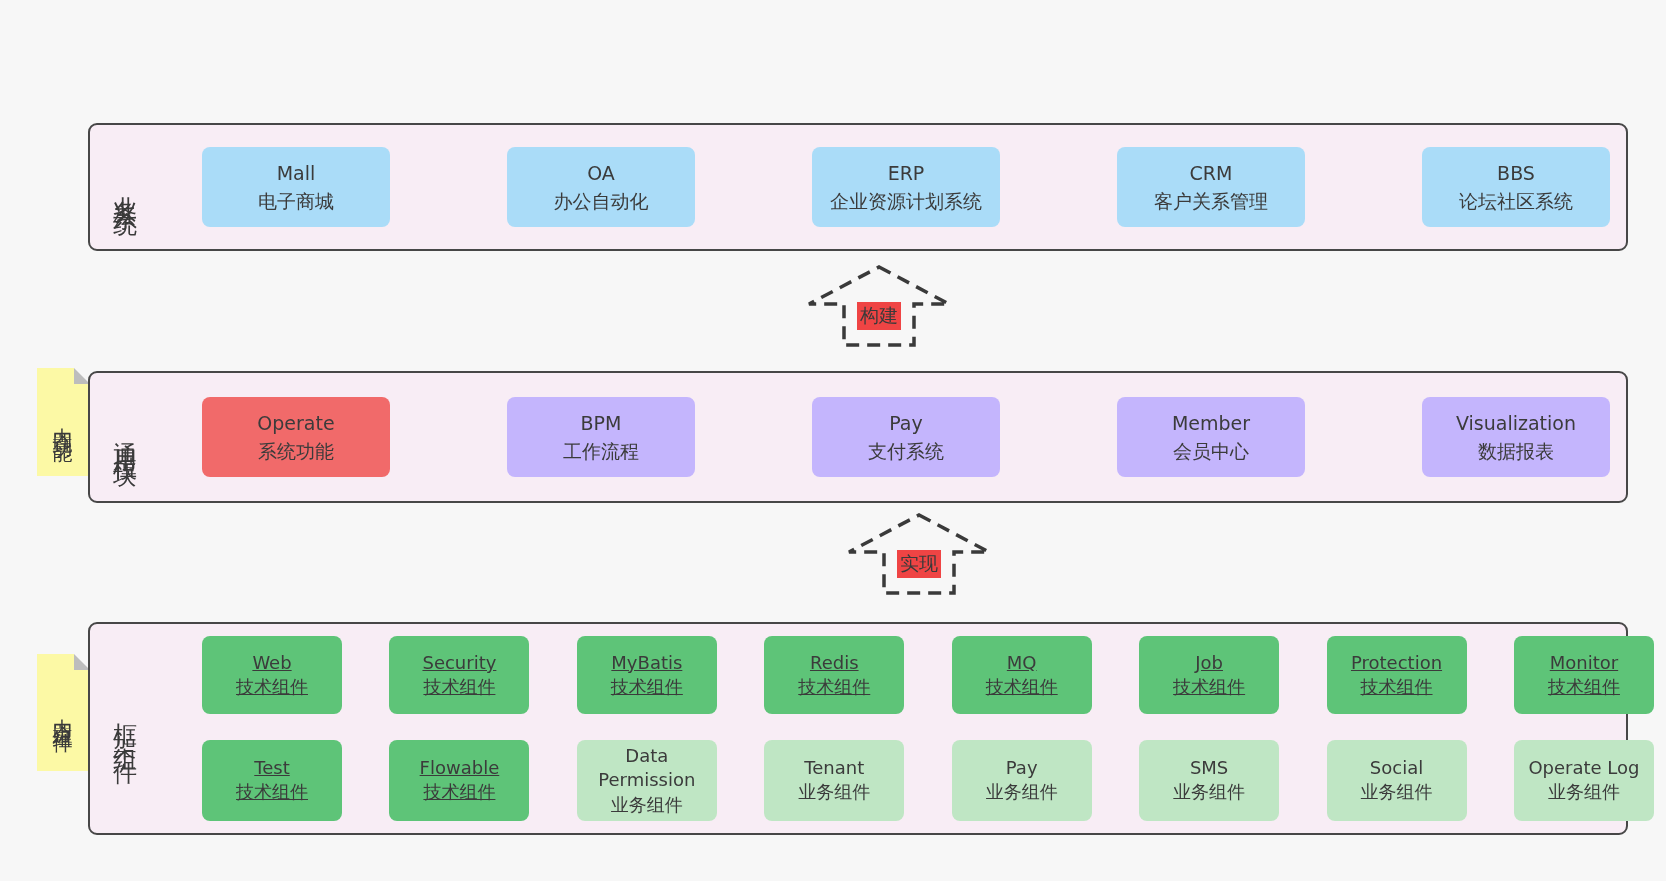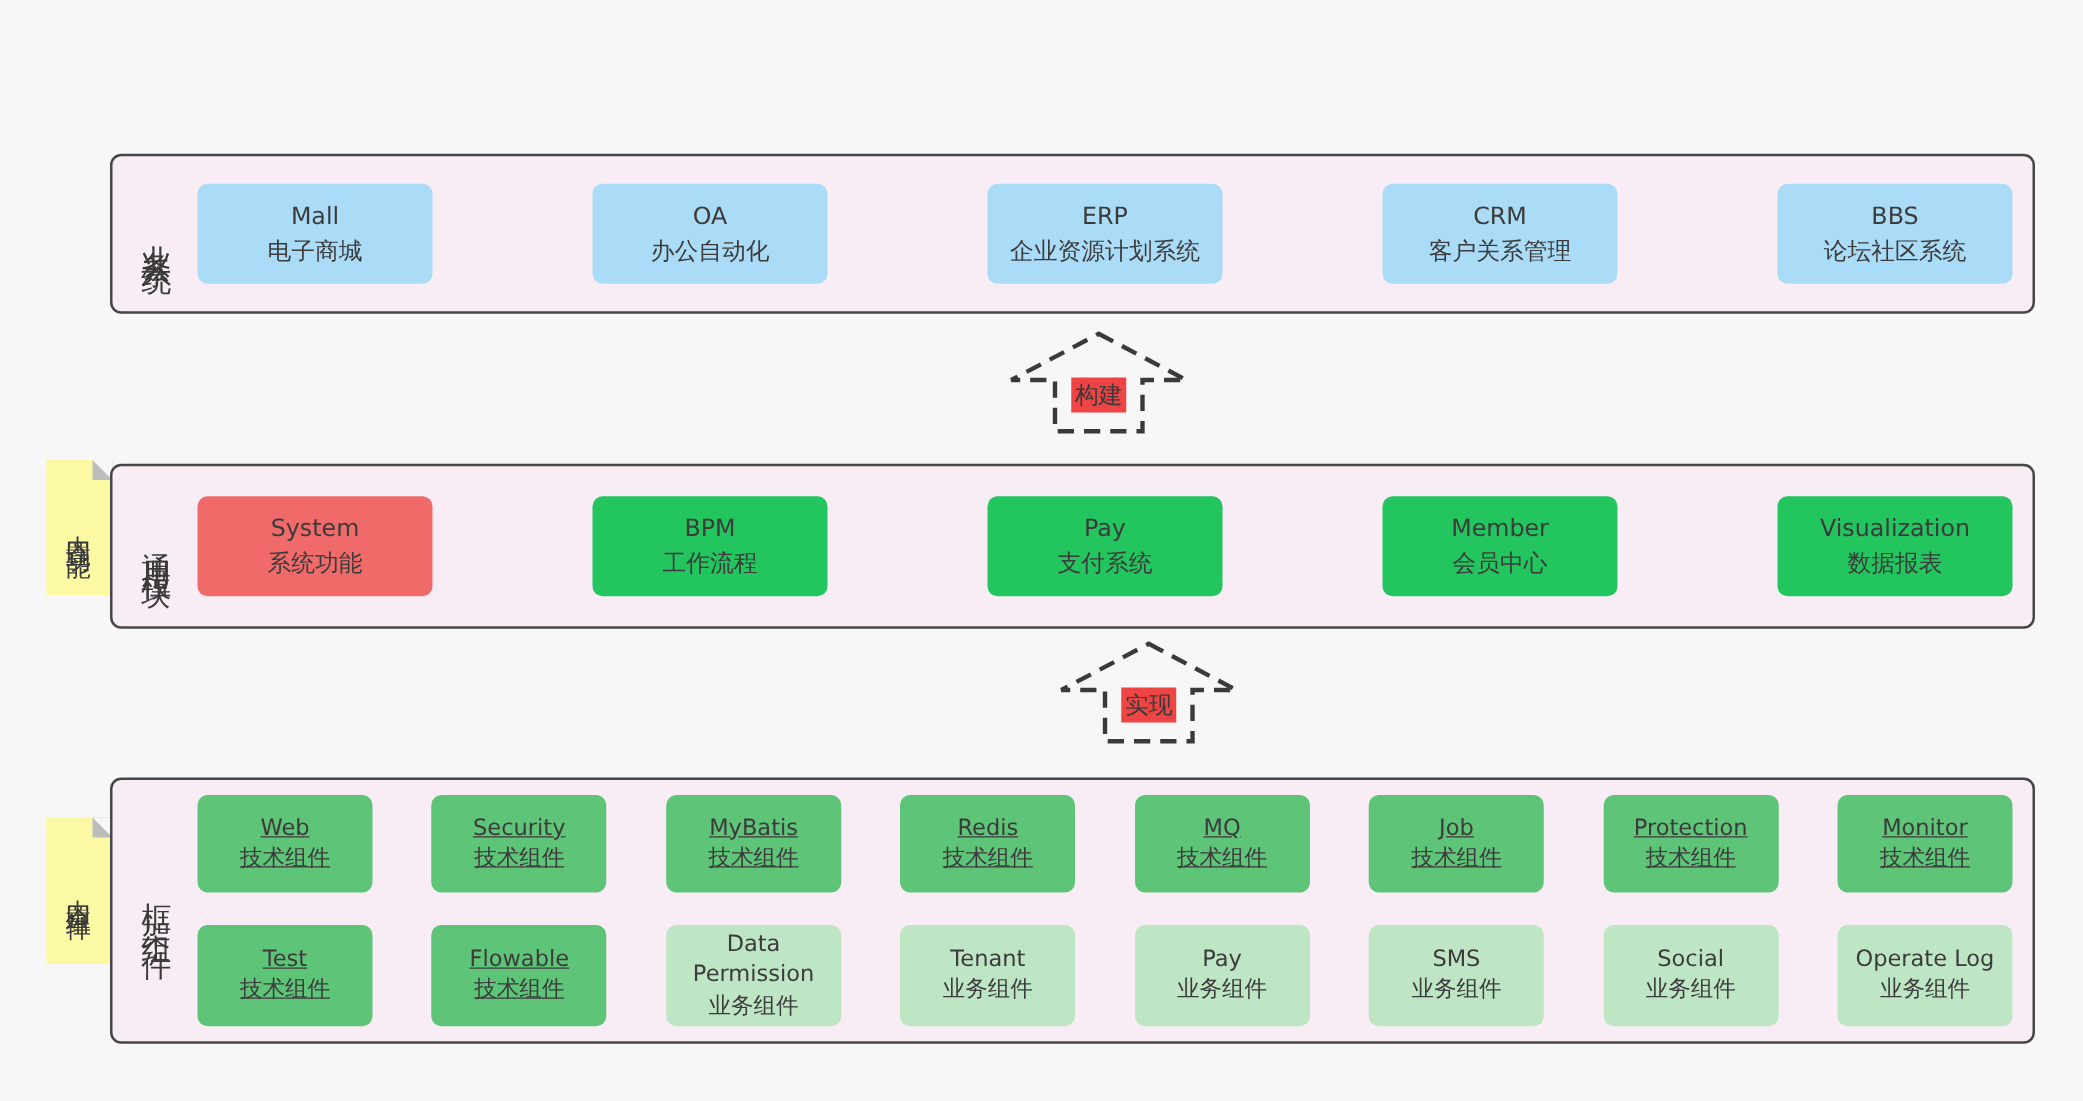--- a/index.html
+++ b/index.html
@@ -24,32 +24,32 @@
   .ls-sm{letter-spacing:5px;}
   .ls-md{letter-spacing:7px;}
   .ls-lg{letter-spacing:13px;}
   .boxes-row{
     flex:1;display:flex;align-items:center;justify-content:space-between;
     padding:0 16px 0 10px;
   }
   .box{
     border-radius:8px;display:flex;flex-direction:column;align-items:center;
     justify-content:center;text-align:center;line-height:1.5;
-    font-size:19px;color:#3b3b3b;box-sizing:border-box;padding:4px 6px;
+    font-size:19px;color:#3b3b3b;box-sizing:border-box;padding:4px 6px;margin-left:44px;
   }
   .boxes-row .box{width:188px;height:80px;}
   .grid{
     flex:1;display:grid;grid-template-columns:repeat(8,140px);
     justify-content:space-between;align-content:center;row-gap:26px;
     padding:0 16px 0 10px;
   }
   .grid .box{width:140px;min-height:78px;font-size:18px;line-height:1.35;}
   .blue{background:#aadcf8;}
   .red{background:#f16a6a;}
-  .pink{background:#22c55e;}
+  .pink{background:#c4b5fd;}
   .green{background:#5ec478;text-decoration:underline;}
   .light-green{background:#bfe6c4;}
   .note{
     position:absolute;left:37px;width:53px;background:#fcf9a5;
     display:flex;align-items:center;justify-content:center;
   }
   .note-modules{top:368px;height:108px;}
   .note-framework{top:654px;height:117px;}
   .note::before{
     content:"";position:absolute;top:0;right:0;width:0;height:0;
@@ -106,21 +106,21 @@
   <span class="arrow-label">构建</span>
 </div>
 
 <div class="note note-modules">
   <span class="note-text">内置功能</span>
 </div>
 <div class="panel panel-modules">
   <div class="side-label ls-md">通用模块</div>
   <div class="boxes-row">
     <div class="box red">
-      <span>System</span>
+      <span>Operate</span>
       <span>系统功能</span>
     </div>
     <div class="box pink">
       <span>BPM</span>
       <span>工作流程</span>
     </div>
     <div class="box pink">
       <span>Pay</span>
       <span>支付系统</span>
     </div>

